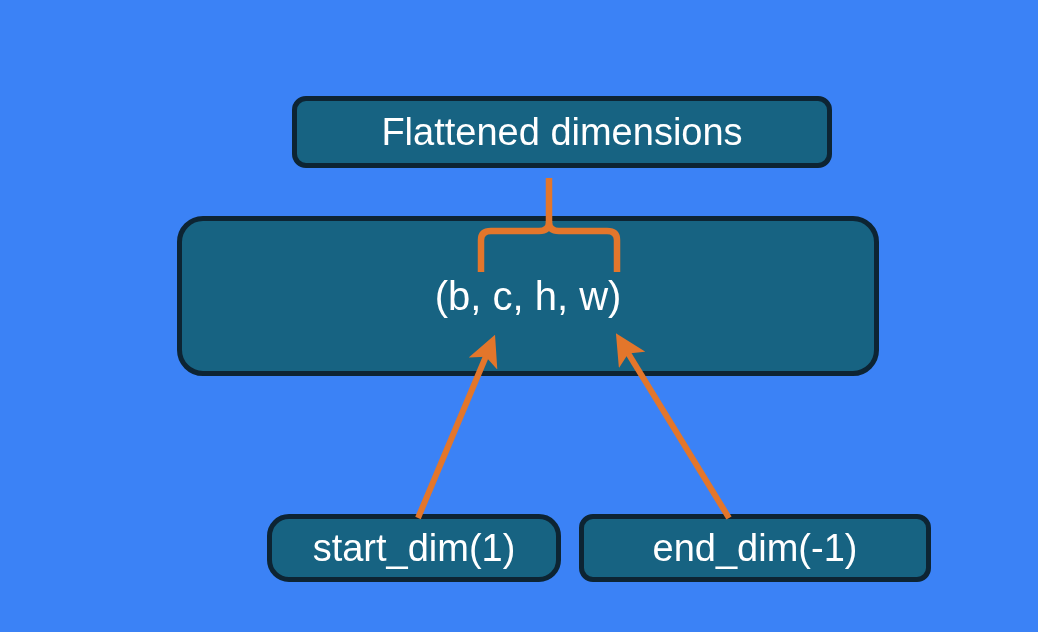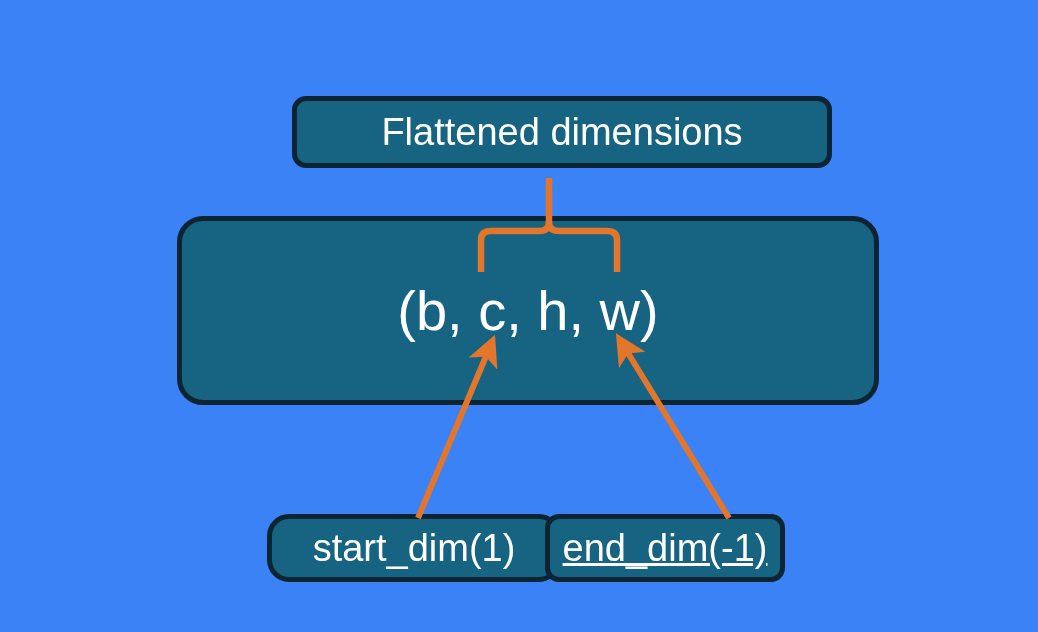--- a/index.html
+++ b/index.html
@@ -37,40 +37,39 @@
     top: 96px;
     width: 540px;
     height: 72px;
     border-radius: 14px;
     font-size: 38px;
   }
   #node-shape {
     left: 177px;
     top: 216px;
     width: 702px;
-    height: 189px;
+    height: 160px;
     border-radius: 26px;
-    font-size: 56px;
+    font-size: 40px;
   }
   #node-start-dim {
     left: 267px;
     top: 514px;
     width: 294px;
     height: 68px;
     border-radius: 22px;
     font-size: 38px;
   }
   #node-end-dim {
-    left: 545px;
+    left: 579px;
     top: 514px;
-    width: 240px;
+    width: 352px;
     height: 68px;
     border-radius: 14px;
     font-size: 38px;
-    text-decoration: underline;
   }
   .node-label {
     display: block;
     white-space: nowrap;
   }
   #overlay-arrows {
     position: absolute;
     left: 0;
     top: 0;
     width: 1038px;

